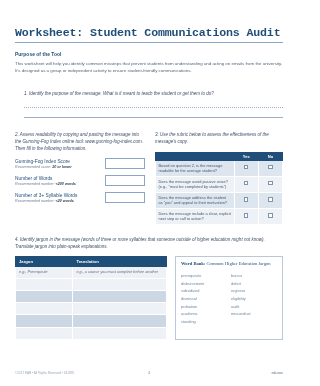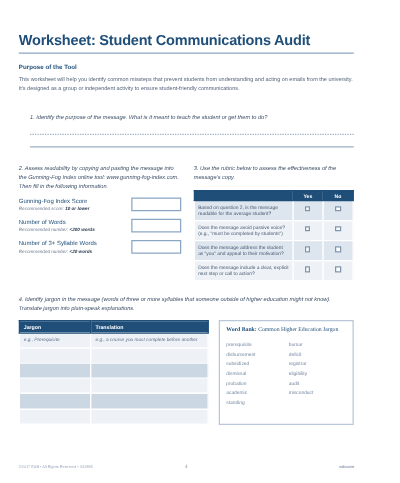--- a/index.html
+++ b/index.html
@@ -16,21 +16,21 @@
   }
   .page {
     position: relative;
     width: 298px;
     height: 386px;
     background: #ffffff;
     box-sizing: border-box;
     padding: 0 15px;
   }
   .title {
-    font-family: Liberation Sans, sans-serif;
+    font-family: Liberation Mono, monospace;
     font-size: 11.6px;
     font-weight: bold;
     color: #1f4e79;
     letter-spacing: -0.15px;
     padding-top: 26px;
     padding-bottom: 3px;
     border-bottom: 1.1px solid #8ba6c4;
     white-space: nowrap;
   }
   .sec-head {

